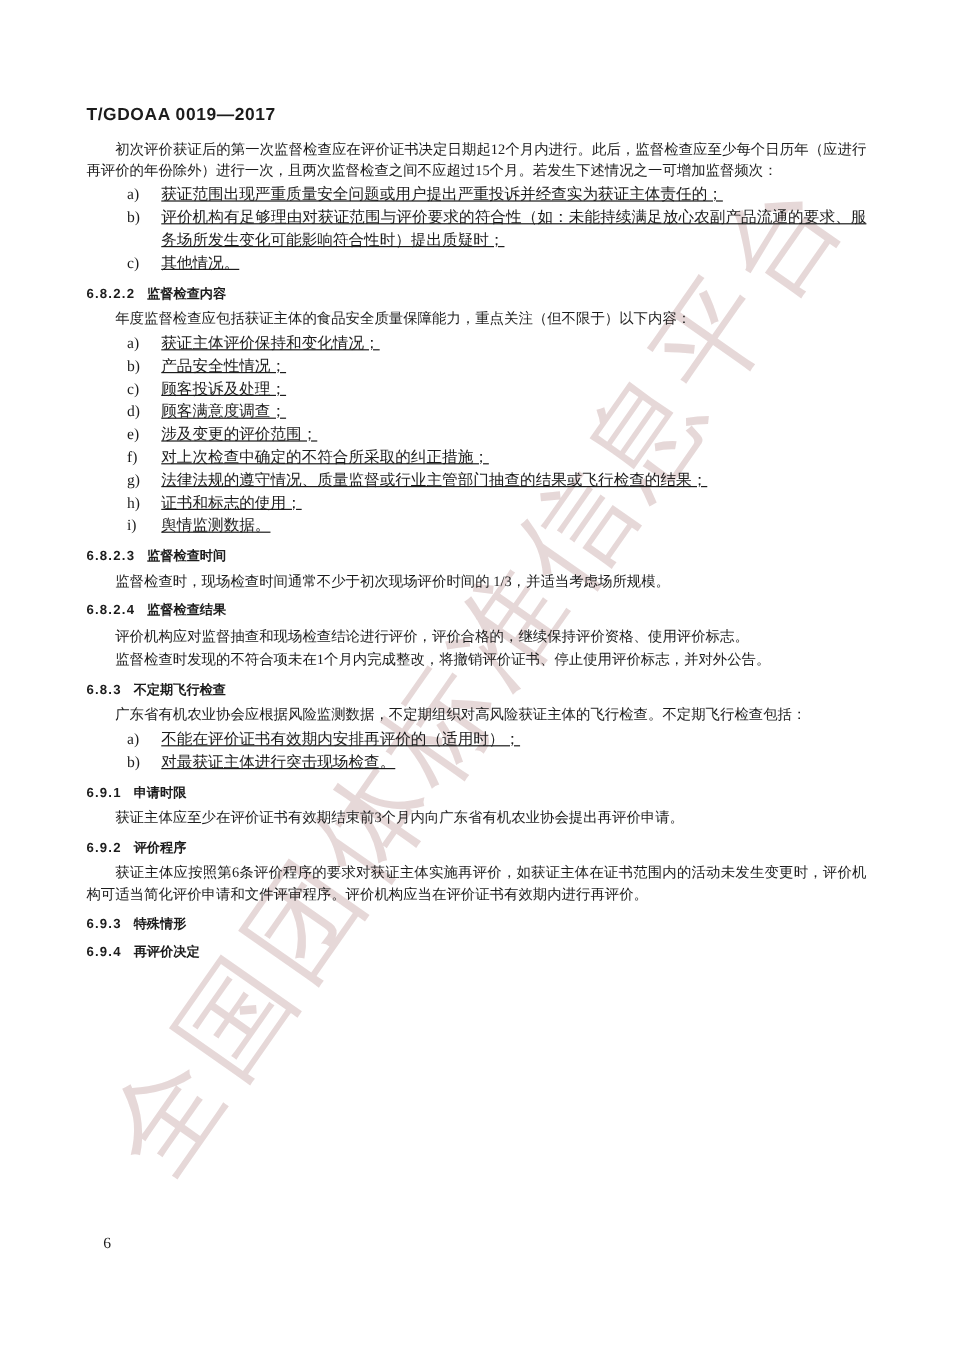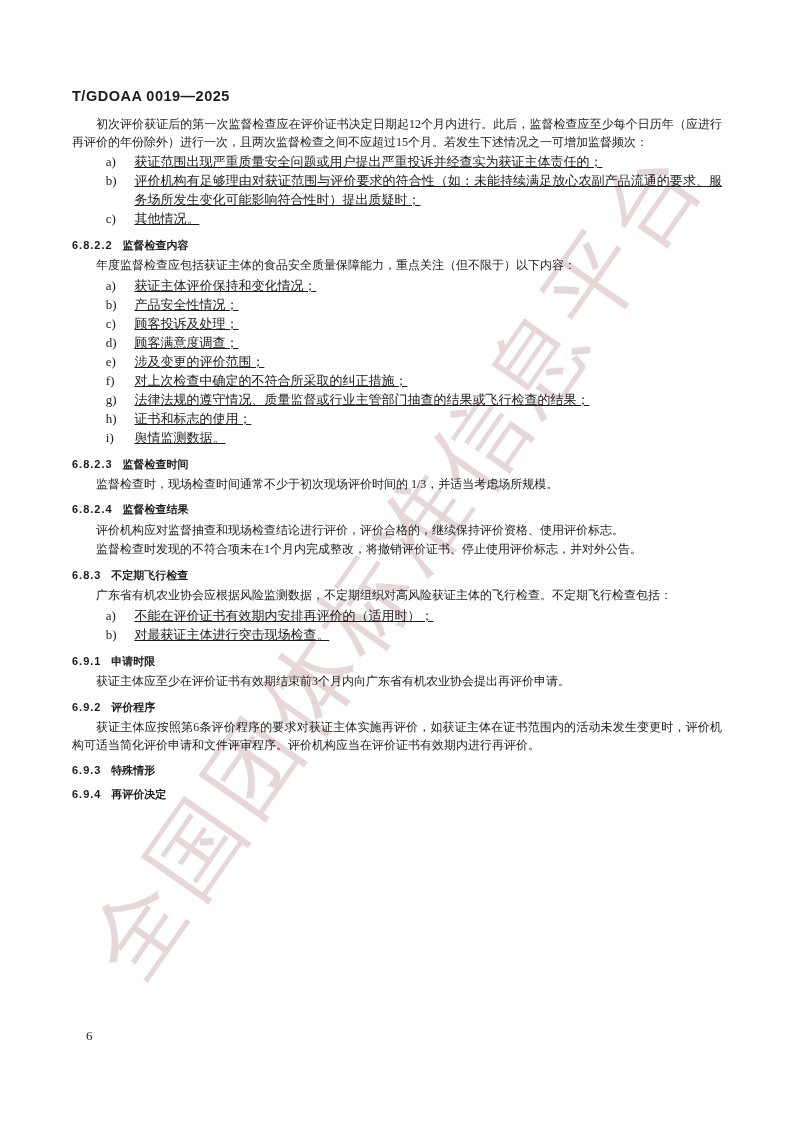--- a/index.html
+++ b/index.html
@@ -85,21 +85,21 @@
 </style>
 </head>
 <body>
 
 <div class="page">
 
   <div class="watermark">全国团体标准信息平台</div>
 
   <div class="content">
 
-    <div class="doc-code">T/GDOAA 0019—2025</div>
+    <div class="doc-code">T/GDOAA 0019—2017</div>
 
     <p class="para">初次评价获证后的第一次监督检查应在评价证书决定日期起12个月内进行。此后，监督检查应至少每个日历年（应进行再评价的年份除外）进行一次，且两次监督检查之间不应超过15个月。若发生下述情况之一可增加监督频次：</p>
 
     <div class="list-item">
       <span class="list-label">a)</span>
       <span class="list-text">获证范围出现严重质量安全问题或用户提出严重投诉并经查实为获证主体责任的；</span>
     </div>
     <div class="list-item">
       <span class="list-label">b)</span>
       <span class="list-text">评价机构有足够理由对获证范围与评价要求的符合性（如：未能持续满足放心农副产品流通的要求、服务场所发生变化可能影响符合性时）提出质疑时；</span>

